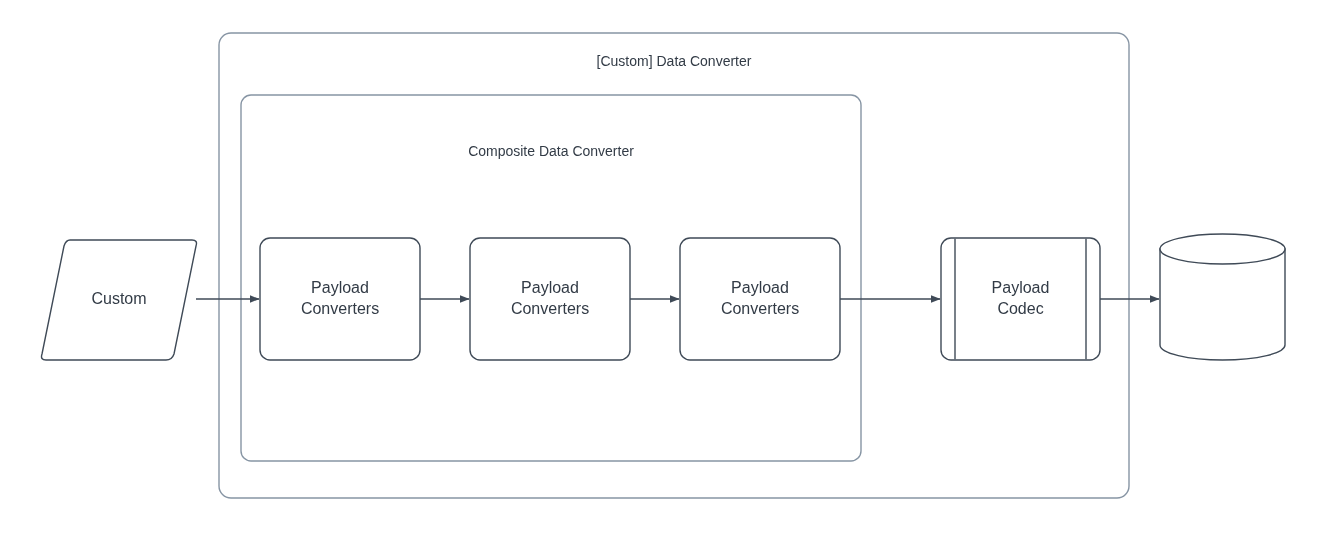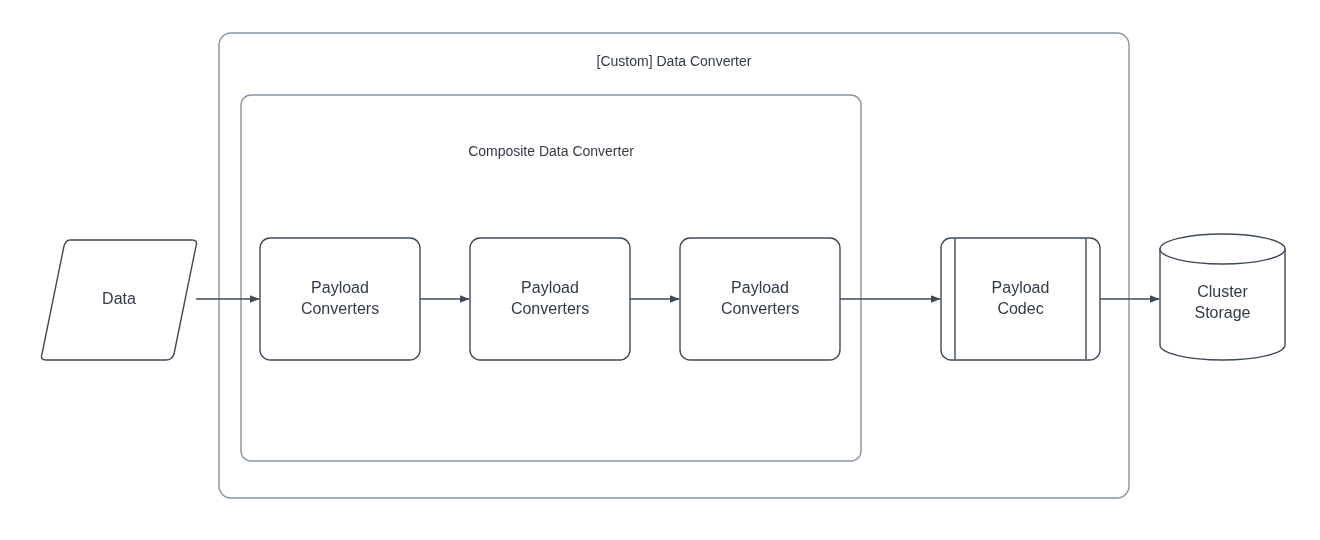--- a/index.html
+++ b/index.html
@@ -88,30 +88,28 @@
     <line x1="840" y1="299" x2="940" y2="299" stroke="#3f4a57" stroke-width="1.4" marker-end="url(#arrowhead)"></line>
 
     <line x1="1100" y1="299" x2="1159" y2="299" stroke="#3f4a57" stroke-width="1.4" marker-end="url(#arrowhead)"></line>
 
   </svg>
 
   <div class="lbl lbl-container-title" style="left:219px; top:52px; width:910px;">[Custom] Data Converter</div>
 
   <div class="lbl lbl-container-title" style="left:241px; top:142px; width:620px;">Composite Data Converter</div>
 
-  <div class="lbl lbl-node" style="left:40px; top:288px; width:158px;">Data</div>
+  <div class="lbl lbl-node" style="left:40px; top:288px; width:158px;">Custom</div>
 
   <div class="lbl lbl-node" style="left:260px; top:277px; width:160px;">Payload
 Converters</div>
 
   <div class="lbl lbl-node" style="left:470px; top:277px; width:160px;">Payload
 Converters</div>
 
   <div class="lbl lbl-node" style="left:680px; top:277px; width:160px;">Payload
 Converters</div>
 
   <div class="lbl lbl-node" style="left:955px; top:277px; width:131px;">Payload
 Codec</div>
 
-  <div class="lbl lbl-node" style="left:1160px; top:281px; width:125px;">Cluster
-Storage</div>
 
 </div>
 
 </body></html>

